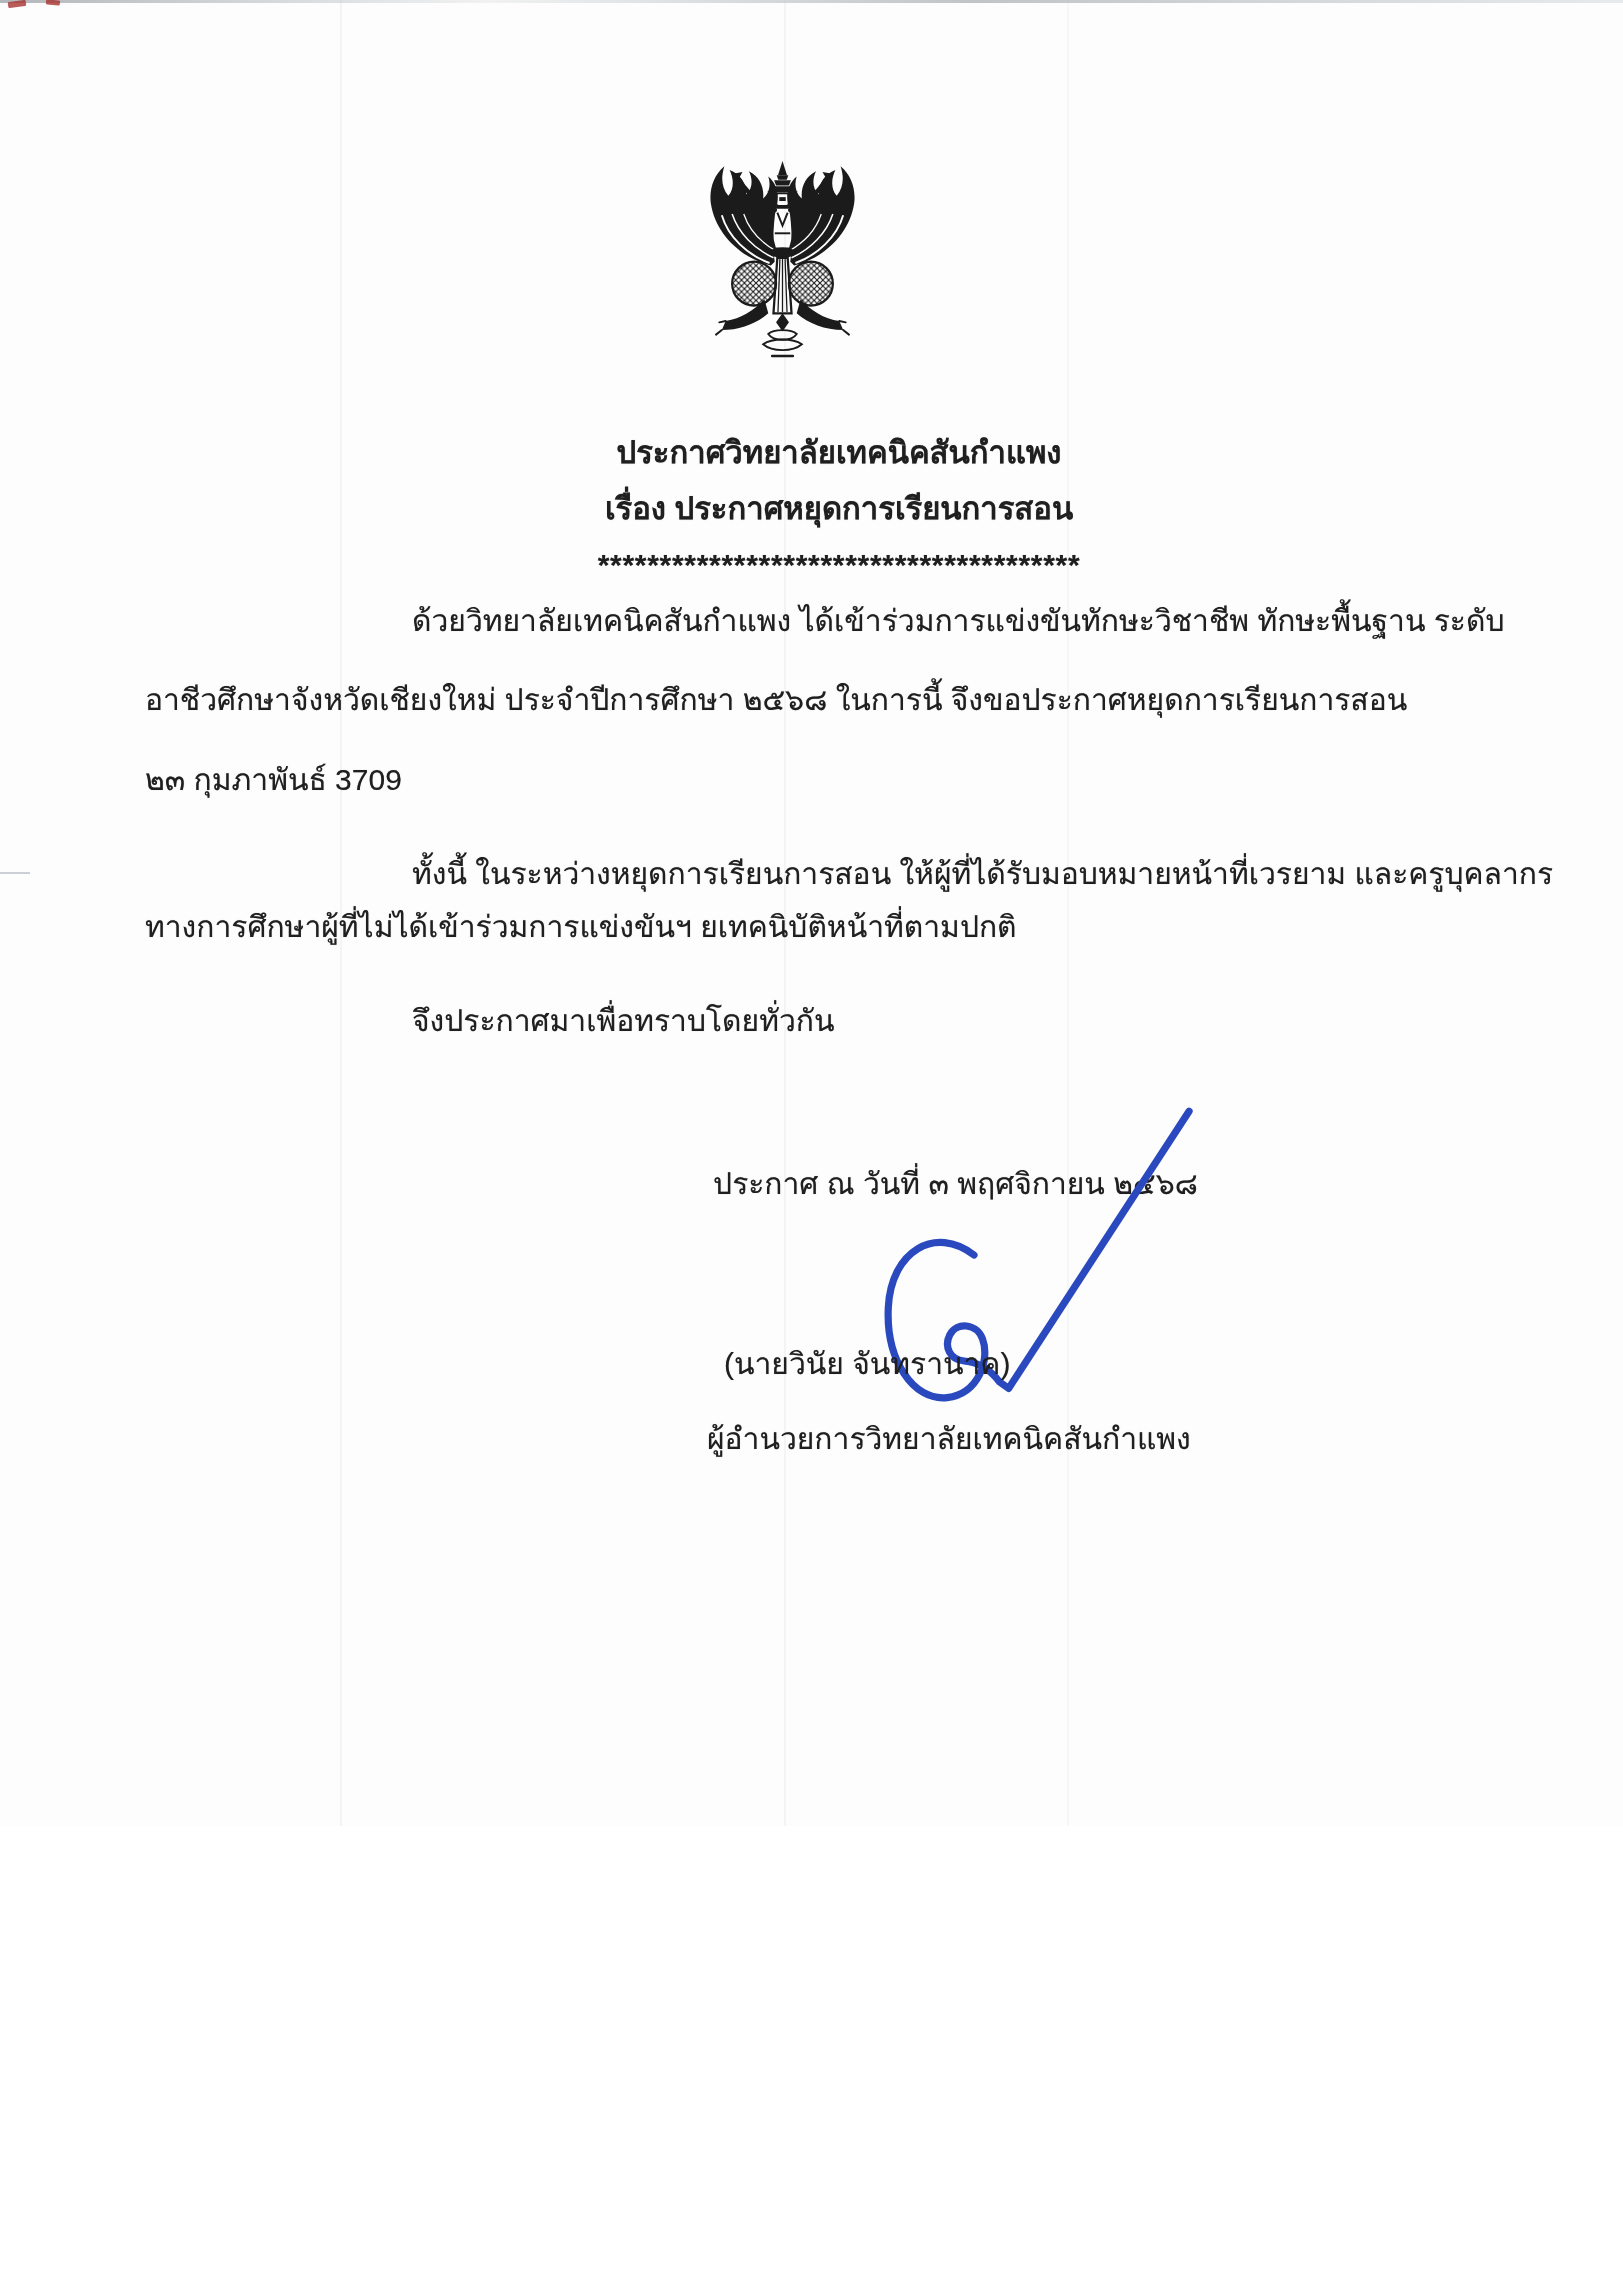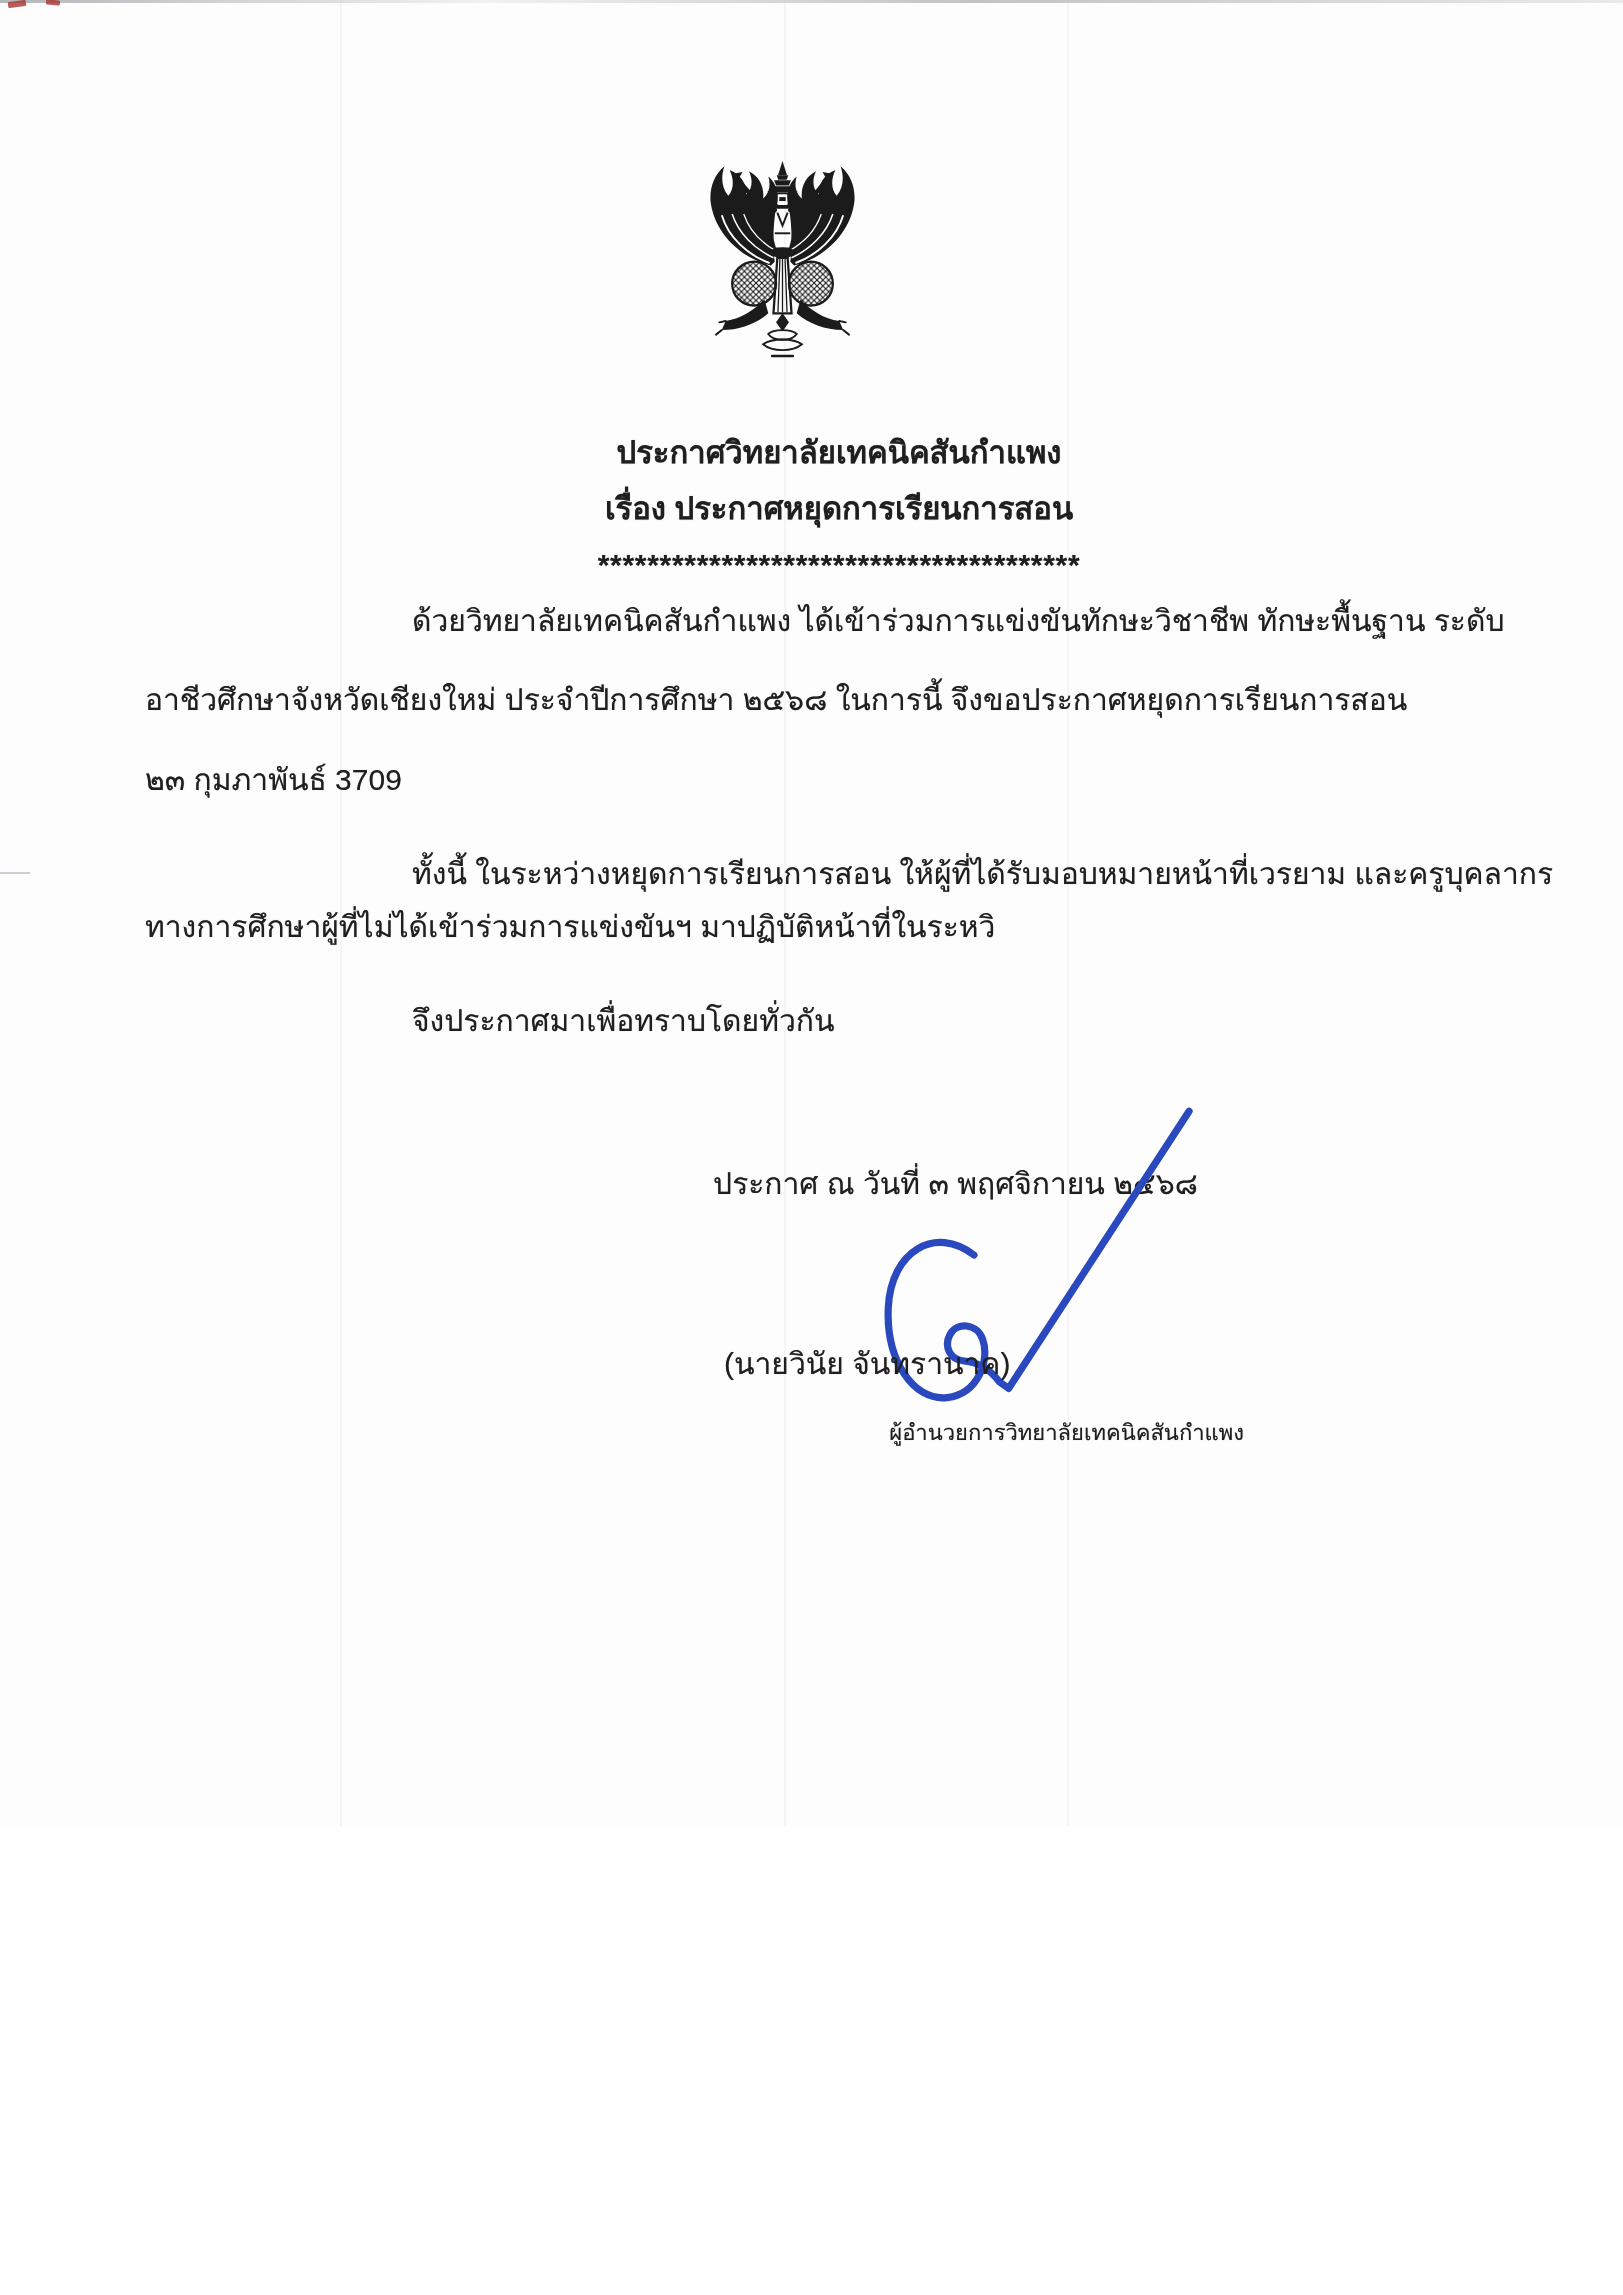--- a/index.html
+++ b/index.html
@@ -25,22 +25,22 @@
   .divider-row{position:absolute;left:0;width:100%;text-align:center;transform:translateX(27.5px);
     font-size:30px;letter-spacing:0.7px;font-weight:bold;}
 
   .body-line{position:absolute;left:145px;width:1360px;font-size:30px;line-height:39px;white-space:nowrap;}
   .indent{padding-left:267px;}
 
   .date-row{position:absolute;left:707px;top:1160px;width:497px;text-align:center;
     font-size:30px;white-space:nowrap;}
   .name-row{position:absolute;left:724px;top:1340px;width:458px;text-align:left;
     font-size:30px;white-space:nowrap;}
-  .title-row{position:absolute;left:707px;top:1415px;width:537px;text-align:right;
-    font-size:22px;white-space:nowrap;}
+  .title-row{position:absolute;left:707px;top:1415px;width:537px;text-align:left;
+    font-size:30px;white-space:nowrap;}
 
   .emblem{position:absolute;left:692px;top:161px;width:181px;height:213px;}
   .signature{position:absolute;left:870px;top:1085px;width:340px;height:327px;pointer-events:none;}
 </style>
 </head>
 <body>
 
 <div class="page">
 
   <div class="scan-topline"></div>
@@ -104,21 +104,21 @@
 
   <div class="heading-row text-soft" style="top:433px">ประกาศวิทยาลัยเทคนิคสันกำแพง</div>
   <div class="heading-row text-soft" style="top:489px">เรื่อง ประกาศหยุดการเรียนการสอน</div>
   <div class="divider-row text-soft" style="top:548px">***************************************</div>
 
   <div class="body-line text-soft indent" style="top:601px">ด้วยวิทยาลัยเทคนิคสันกำแพง ได้เข้าร่วมการแข่งขันทักษะวิชาชีพ ทักษะพื้นฐาน ระดับ</div>
   <div class="body-line text-soft" style="top:680px">อาชีวศึกษาจังหวัดเชียงใหม่ ประจำปีการศึกษา ๒๕๖๘ ในการนี้ จึงขอประกาศหยุดการเรียนการสอน</div>
   <div class="body-line text-soft" style="top:760px">๒๓ กุมภาพันธ์ 3709</div>
 
   <div class="body-line text-soft indent" style="top:854px">ทั้งนี้ ในระหว่างหยุดการเรียนการสอน ให้ผู้ที่ได้รับมอบหมายหน้าที่เวรยาม และครูบุคลากร</div>
-  <div class="body-line text-soft" style="top:907px">ทางการศึกษาผู้ที่ไม่ได้เข้าร่วมการแข่งขันฯ มาปฏิบัติหน้าที่ในระหวิ</div>
+  <div class="body-line text-soft" style="top:907px">ทางการศึกษาผู้ที่ไม่ได้เข้าร่วมการแข่งขันฯ ยเทคนิบัติหน้าที่ตามปกติ</div>
 
   <div class="body-line text-soft indent" style="top:1001px">จึงประกาศมาเพื่อทราบโดยทั่วกัน</div>
 
   <div class="date-row text-soft">ประกาศ ณ วันที่ ๓ พฤศจิกายน ๒๕๖๘</div>
 
   <svg class="signature" viewBox="1330 1658 520 500" aria-hidden="true">
     <path d="M 1489 1918
              C 1430 1872, 1362 1912, 1358 1998
              C 1354 2078, 1396 2142, 1448 2136
              C 1496 2130, 1514 2078, 1502 2046

